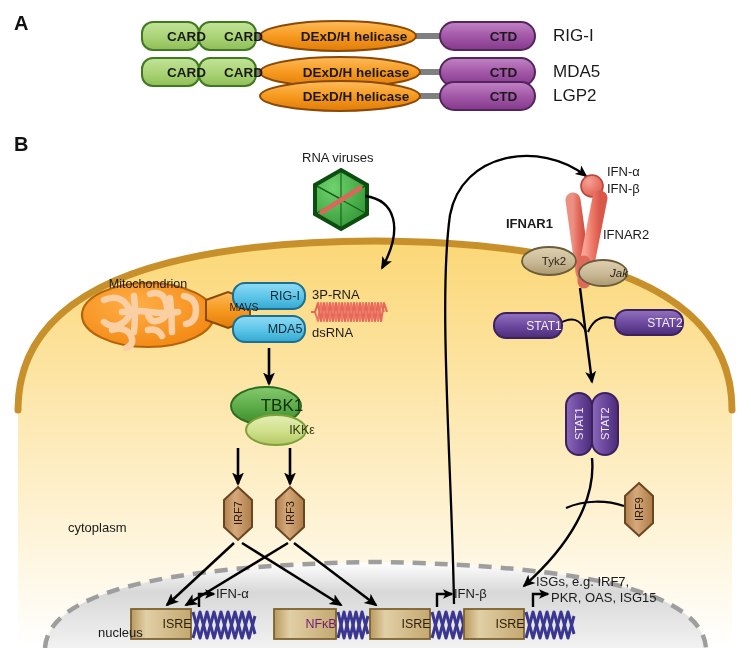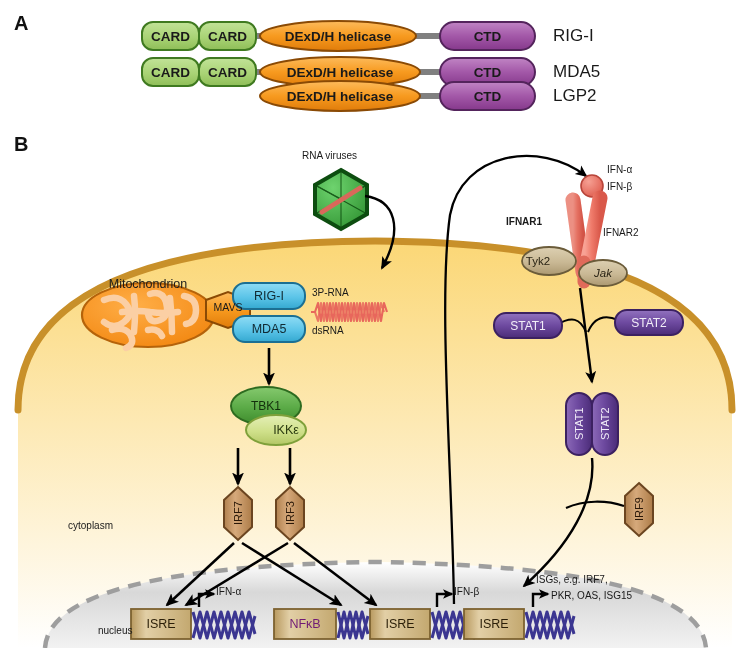--- a/index.html
+++ b/index.html
@@ -36,33 +36,34 @@
     position: absolute;
     font-family: "Liberation Sans", sans-serif;
     color: #1a1a1a;
     white-space: nowrap;
   }
   .prot-name {
     font-size: 17px;
     color: #1a1a1a;
   }
   .lbl-md {
-    font-size: 10px;
+    font-size: 13px;
   }
   .vtext {
     writing-mode: vertical-rl;
     transform: rotate(180deg);
   }
   .shape-label {
     position: absolute;
     display: flex;
     align-items: center;
     justify-content: center;
     font-family: "Liberation Sans", sans-serif;
     pointer-events: none;
+    padding-left: 16px;
   }
 </style>
 </head>
 <body>
 
 <div id="figure">
 
   <svg id="svg-layer" viewBox="0 0 751 648">
     <defs>
       <linearGradient id="cellGrad" x1="0" y1="0" x2="0" y2="1">
@@ -323,21 +324,21 @@
   <div class="txt lbl-md" style="left:302px; top:150px;">RNA viruses</div>
 
   <div class="shape-label" style="left:206px; top:296px; width:44px; height:22px; font-size:10.5px; color:#1a1a1a;">MAVS</div>
 
   <div class="shape-label" style="left:233px; top:283px; width:72px; height:26px; font-size:12.5px; color:#102a33;">RIG-I</div>
   <div class="shape-label" style="left:233px; top:316px; width:72px; height:26px; font-size:12.5px; color:#102a33;">MDA5</div>
 
   <div class="txt lbl-md" style="left:312px; top:287px;">3P-RNA</div>
   <div class="txt lbl-md" style="left:312px; top:325px;">dsRNA</div>
 
-  <div class="shape-label" style="left:231px; top:396px; width:70px; height:20px; font-size:12px; color:#13300c;">TBK1</div>
+  <div class="shape-label" style="left:231px; top:396px; width:70px; height:20px; font-size:17px; color:#13300c;">TBK1</div>
   <div class="shape-label" style="left:246px; top:421px; width:80px; height:18px; font-size:12.5px; color:#2a3a10;">IKKε</div>
 
   <div class="shape-label vtext" style="left:224px; top:487px; width:28px; height:53px; font-size:11px; color:#2a1808;">IRF7</div>
   <div class="shape-label vtext" style="left:276px; top:487px; width:28px; height:53px; font-size:11px; color:#2a1808;">IRF3</div>
   <div class="shape-label vtext" style="left:625px; top:483px; width:28px; height:53px; font-size:11px; color:#2a1808;">IRF9</div>
 
   <div class="txt lbl-md" style="left:607px; top:164px;">IFN-α</div>
   <div class="txt lbl-md" style="left:607px; top:181px;">IFN-β</div>
 
   <div class="txt lbl-md" style="left:506px; top:216px;font-weight:bold;">IFNAR1</div>

